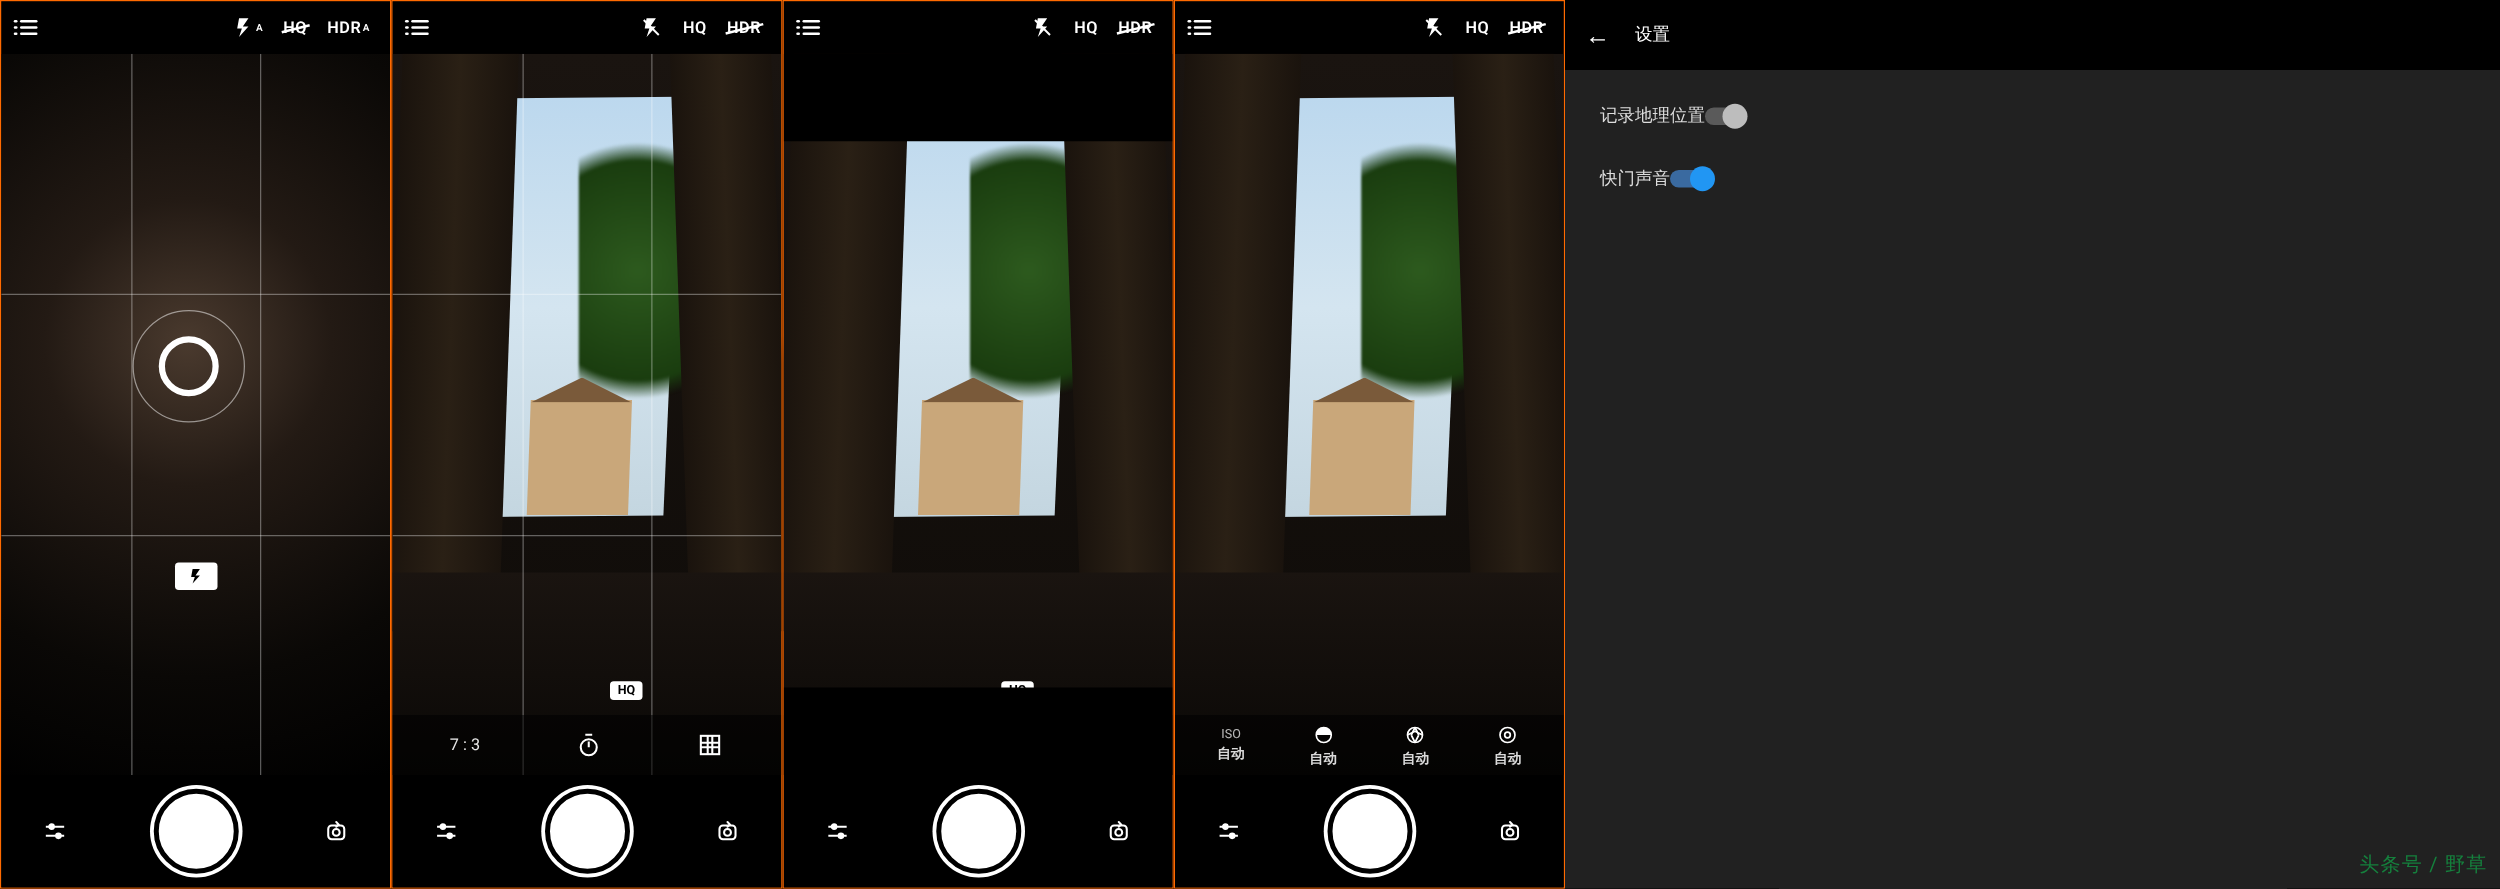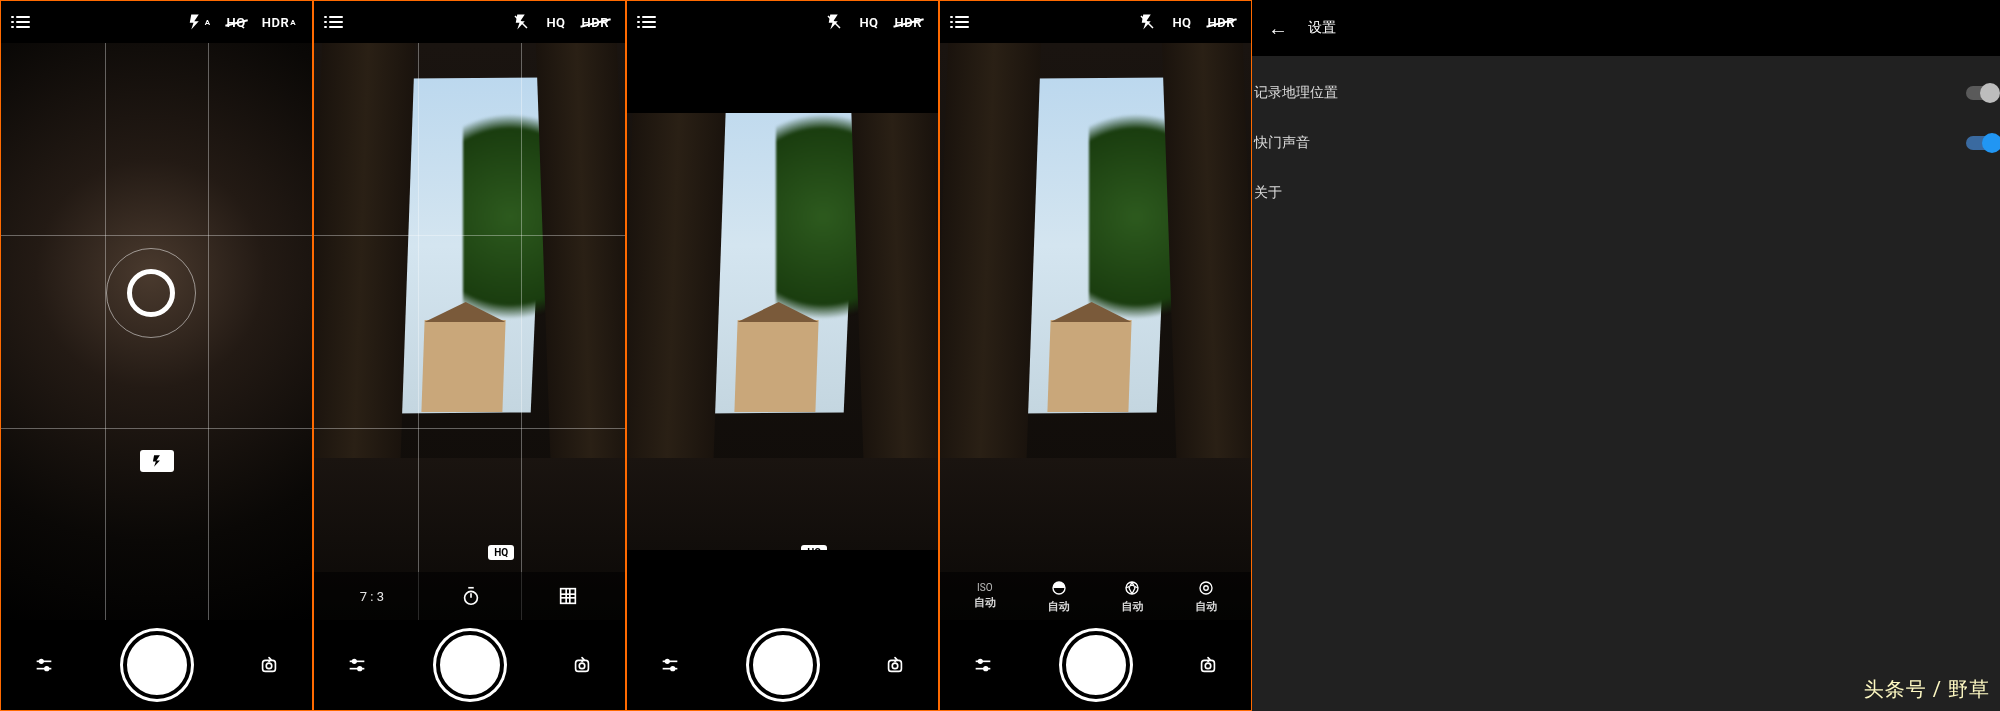--- a/index.html
+++ b/index.html
@@ -208,22 +208,21 @@
   gap: 20px;
   color: #fff;
   background: #000;
 }
 .settings-header .back { font-size: 20px; }
 .settings-header .title { font-size: 14px; }
 .settings-list { padding: 12px 0; }
 .settings-row {
   display: flex;
   align-items: center;
-  justify-content: space-between;
-  padding: 16px 2px;
+  padding: 16px 28px;
   color: #ddd;
   font-size: 14px;
   font-family: Liberation Mono, monospace;
 }
 .toggle {
   width: 32px; height: 14px;
   border-radius: 7px;
   position: relative;
 }
 .toggle .knob {
@@ -233,22 +232,22 @@
   border-radius: 50%;
 }
 .toggle.off { background: #5a5a5a; }
 .toggle.off .knob { right: -2px; background: #bdbdbd; }
 .toggle.on { background: #3a6aa0; }
 .toggle.on .knob { right: -4px; background: #2196f3; }
 
 .watermark {
   position: absolute;
   right: 10px; bottom: 8px;
-  color: #fef9c3;
-  font-size: 20px;
+  color: #15803d;
+  font-size: 16px;
   letter-spacing: 1px;
 }
 
 
 .ico { width: 22px; height: 22px; stroke: #fff; fill: none; stroke-width: 1.8; }
 .ico-sm { width: 18px; height: 18px; }
 .menu-lines { display: flex; flex-direction: column; gap: 3px; }
 .menu-lines span { width: 14px; height: 2px; background: #fff; border-radius: 1px; position: relative; }
 .menu-lines span::before { content:""; position:absolute; left:-5px; top:0; width:3px; height:2px; background:#fff; border-radius:1px;}
 </style>
@@ -542,19 +541,16 @@
       <div class="toggle off">
           <div class="knob"></div>
         </div>
     </div>
     <div class="settings-row">
       <span>快门声音</span>
       <div class="toggle on">
           <div class="knob"></div>
         </div>
     </div>
-    <div class="settings-row">
-      <span>关于</span>
-    </div>
   </div>
 </div>
 
 <div class="watermark">头条号 / 野草</div>
 
 </body></html>

